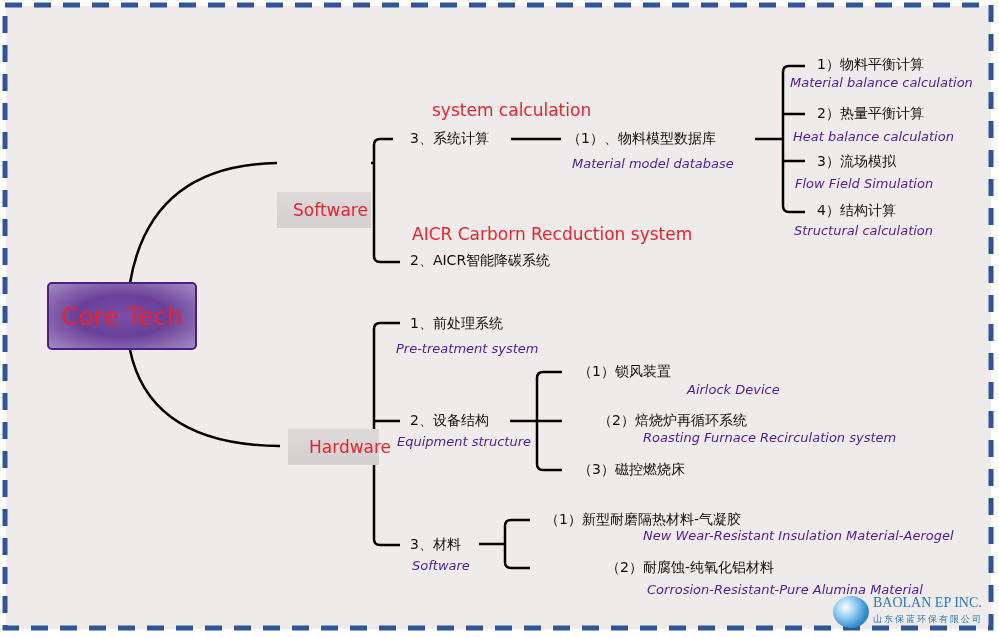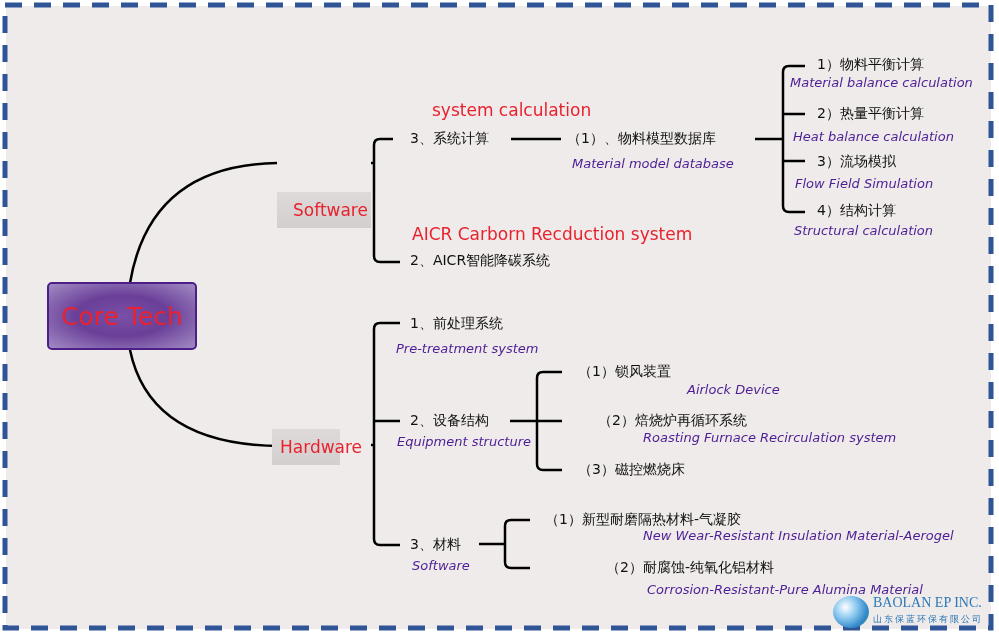--- a/index.html
+++ b/index.html
@@ -54,21 +54,21 @@
     <path d="M530 520 H511 Q505 520 505 526 V562 Q505 568 511 568 H530" fill="none" stroke="#000" stroke-width="2.5"></path>
   </svg>
 
   <div id="core">
       <span>Core Tech</span>
     </div>
 
   <div class="branch" style="left:277px;top:148px;width:94px;height:36px;margin-top:44px;">
       <span>Software</span>
     </div>
-  <div class="branch" style="left:272px;top:429px;width:68px;height:36px;padding-left:8px;">
+  <div class="branch" style="left:288px;top:429px;width:91px;height:36px;padding-left:21px;">
       <span>Hardware</span>
     </div>
 
   <div class="t en-big" style="left:432px;top:102px;">system calculation</div>
   <div class="t cn" style="left:410px;top:131px;">3、系统计算</div>
   <div class="t cn" style="left:567px;top:131px;">（1）、物料模型数据库</div>
   <div class="t en" style="left:572px;top:157px;">Material model database</div>
 
   <div class="t cn" style="left:817px;top:57px;">1）物料平衡计算</div>
   <div class="t en" style="left:790px;top:76px;">Material balance calculation</div>

